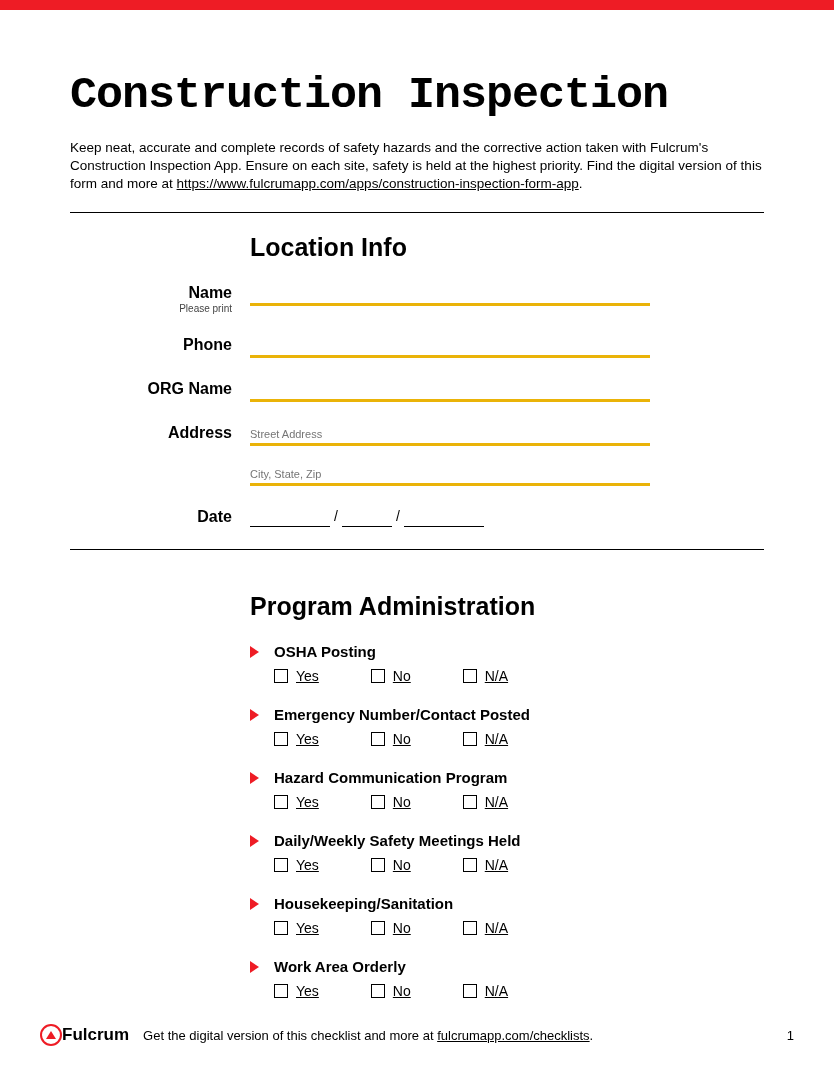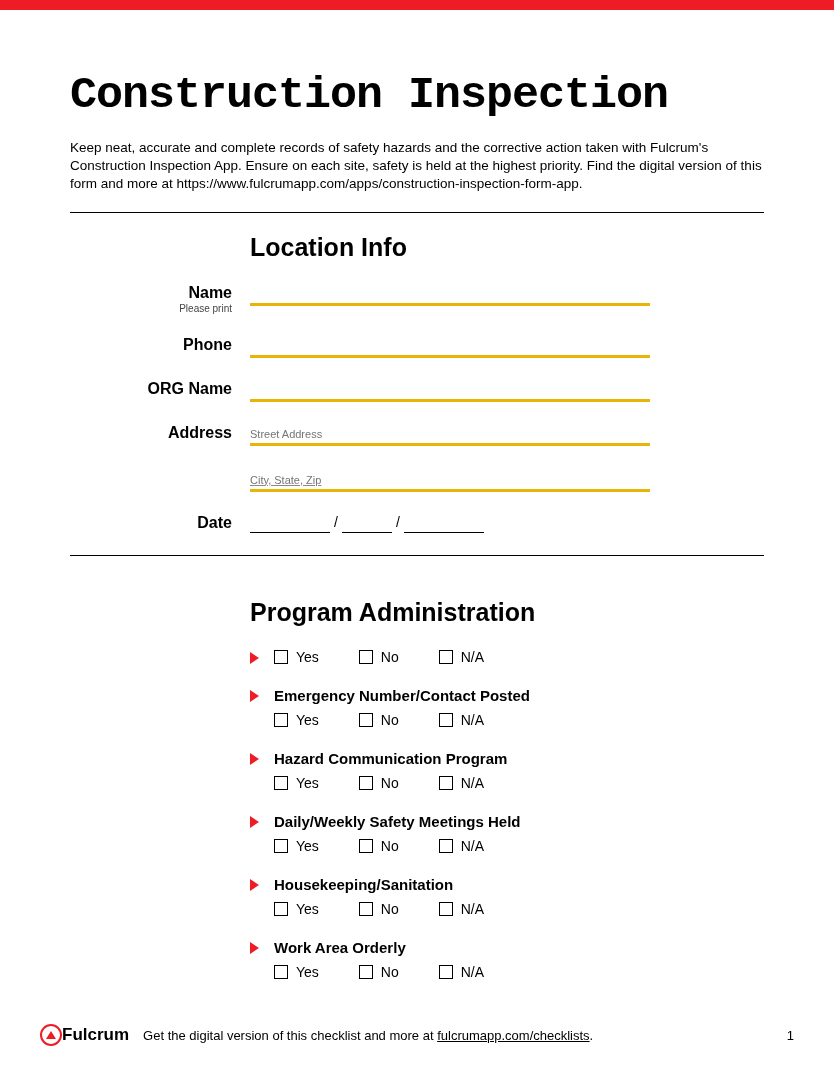--- a/index.html
+++ b/index.html
@@ -25,20 +25,21 @@
     letter-spacing: -1px;
     margin-bottom: 18px;
     font-family: Liberation Mono, monospace;
   }
   .intro {
     font-size: 13.5px;
     line-height: 1.35;
     margin-bottom: 18px;
   }
   .intro .link {
+    text-decoration: underline;
   }
   hr.rule {
     border: none;
     border-top: 1.5px solid #000;
     margin: 0;
   }
   .section {
     padding-top: 20px;
   }
   .section-inner {
@@ -79,22 +80,21 @@
     border-bottom: 3px solid #eab308;
     width: 100%;
     font-size: 11px;
     color: #888;
     padding: 2px 0 3px 0;
     background: transparent;
     outline: none;
     font-family: inherit;
   }
   .text-line + .text-line {
-    margin-top: 26px;
-    text-decoration: underline;
+    margin-top: 20px;
   }
   .date-group {
     display: flex;
     align-items: flex-end;
     max-width: 250px;
   }
   .date-seg {
     border: none;
     border-bottom: 1px solid #000;
     background: transparent;
@@ -127,21 +127,22 @@
     border-bottom: 6px solid transparent;
     border-left: 9px solid #ee1c25;
   }
   .check-title {
     font-size: 15px;
     font-weight: 600;
     margin-bottom: 8px;
   }
   .check-options {
     display: flex;
-    gap: 40px;
+    gap: 52px;
+    text-decoration: underline;
   }
   .check-option {
     display: flex;
     align-items: center;
     gap: 8px;
     font-size: 14px;
   }
   .cb {
     width: 14px;
     height: 14px;
@@ -262,20 +263,21 @@
 
   <hr class="rule">
 
   <div class="section program-section">
     <div class="program-inner">
       <h2 class="sec-title">Program Administration</h2>
 
       <div id="program-items">
           <div class="check-item">
             <span class="red-arrow"></span>
+            <div class="check-title">OSHA Posting</div>
             <div class="check-options">
               <label class="check-option">
                 <span class="cb"></span>
                 <span>Yes</span>
               </label>
               <label class="check-option">
                 <span class="cb"></span>
                 <span>No</span>
               </label>
               <label class="check-option">

